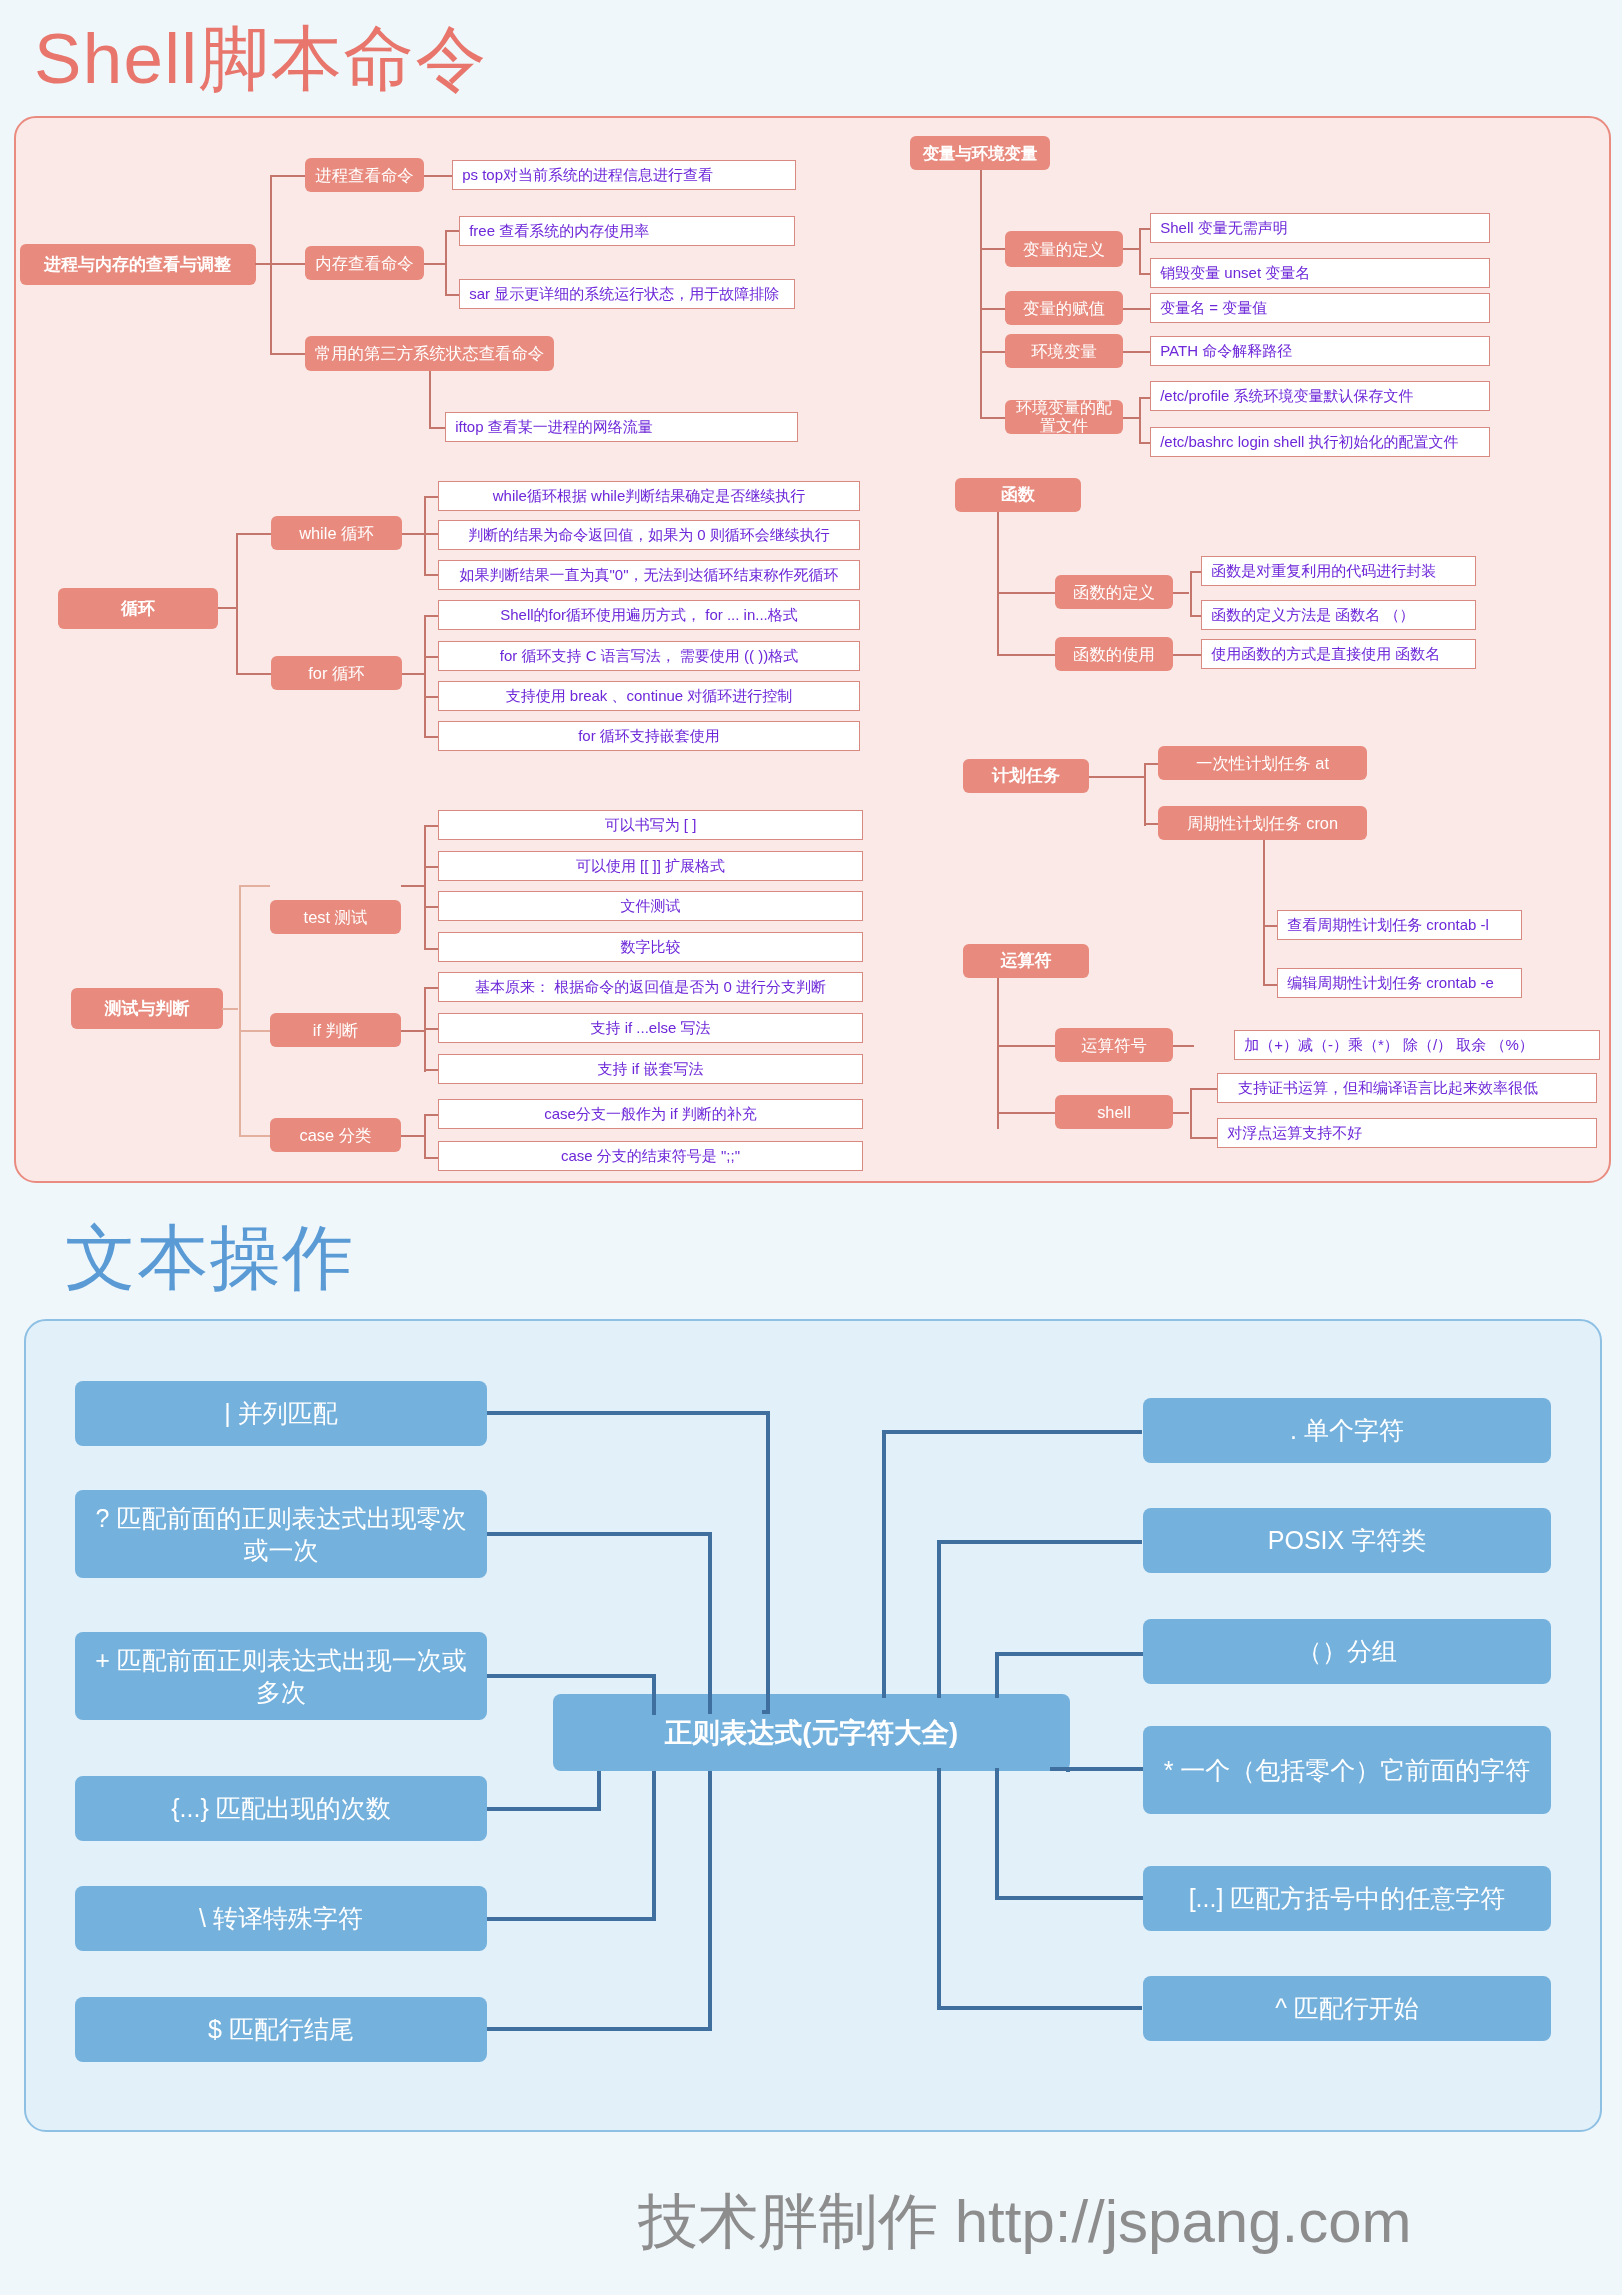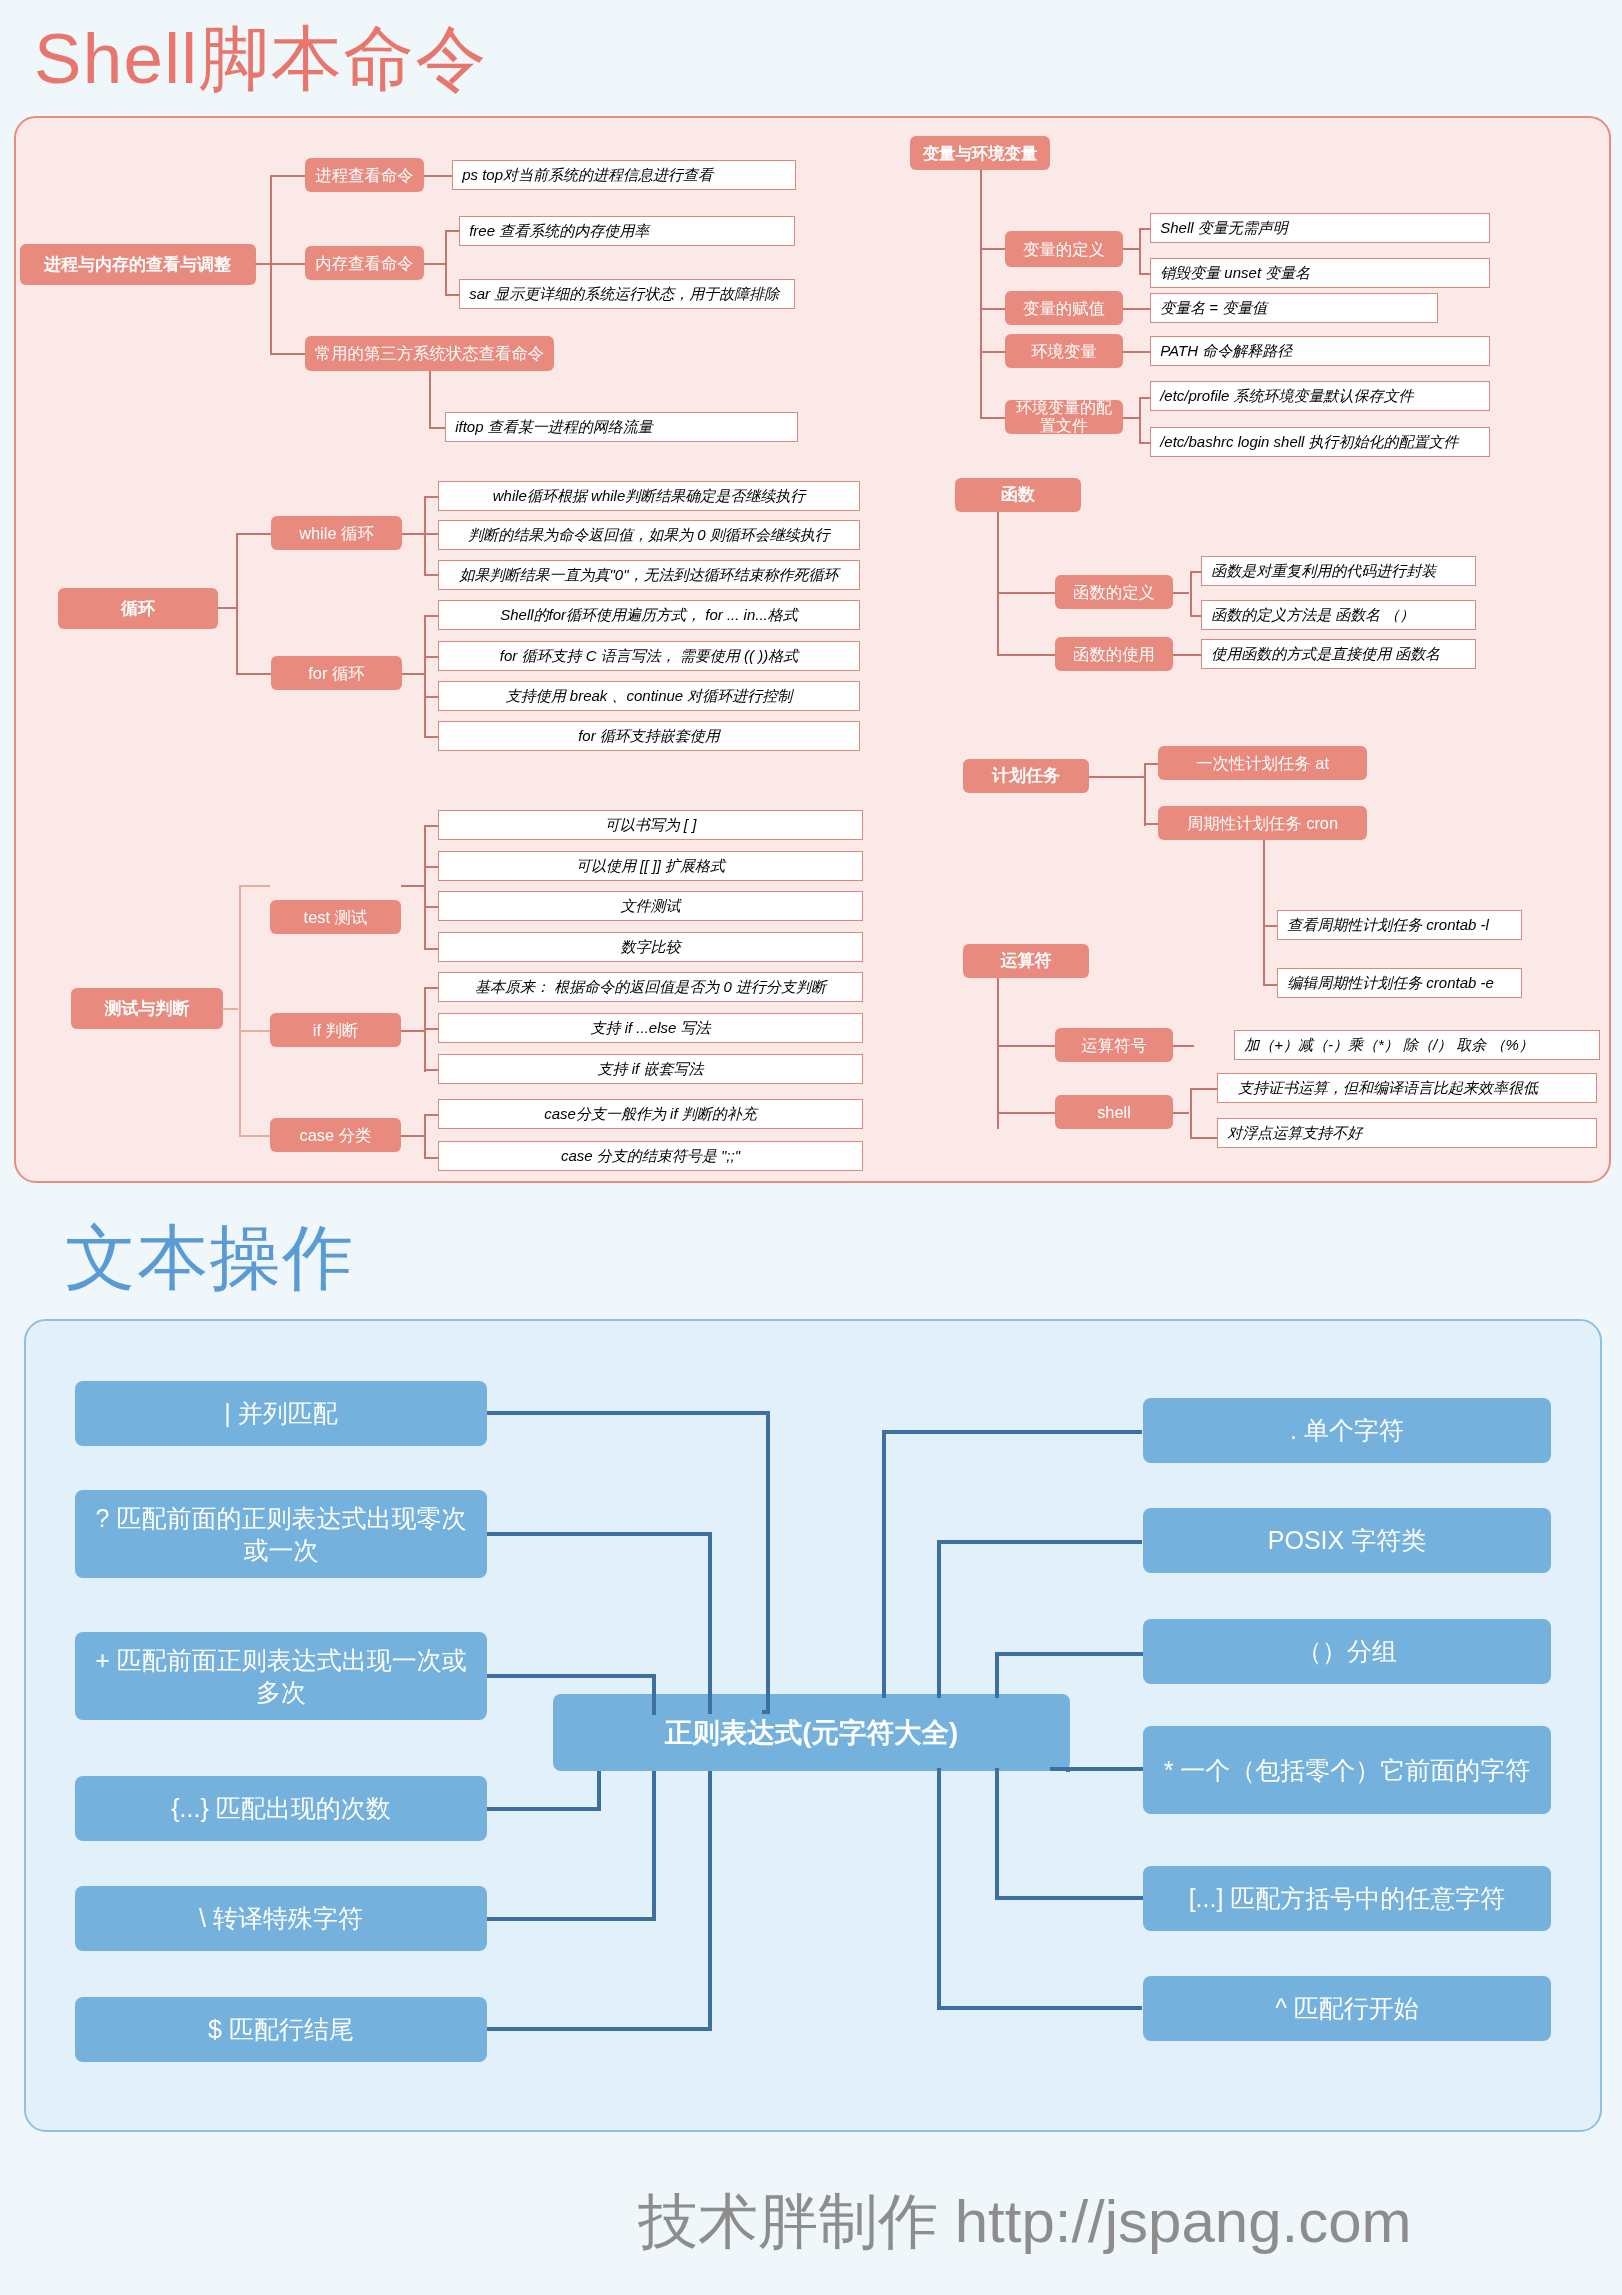--- a/index.html
+++ b/index.html
@@ -29,25 +29,24 @@
   .rnode{
     position:absolute;box-sizing:border-box;
     background:#e88a7d;color:#ffffff;border-radius:5.9px;
     display:flex;align-items:center;justify-content:center;
     text-align:center;line-height:1.15;padding:1.3px 5.2px;
     font-size:16.4px;
   }
   .rnode.bold{font-weight:bold;}
   .rleaf{
     position:absolute;box-sizing:border-box;
-    background:#ffffff;border:1.3px solid #d98a80;color:#000000;
+    background:#ffffff;border:1.3px solid #d98a80;color:#6d28d9;
     display:flex;align-items:center;
     text-align:center;line-height:1.2;padding:1.3px 9.2px;
     font-size:15px;
-    font-style:italic;
   }
   .rleaf.ctr{justify-content:center;}
   .rleaf.lft{justify-content:flex-start;}
 
   
   .rline{position:absolute;background:#c4766c;}
   .rline.h{height:2px;}
   .rline.v{width:2px;}
   .rline.pale{background:#e3b09f;}
 
@@ -175,21 +174,21 @@
 <div class="rnode" style="left:1005px;top:231px;width:118px;height:36px;">变量的定义</div>
 <div class="rline v" style="left:1139px;top:228px;height:47px;"></div>
 <div class="rline h" style="left:1123px;top:248px;width:15.7px;"></div>
 <div class="rline h" style="left:1139px;top:228px;width:11.8px;"></div>
 <div class="rline h" style="left:1139px;top:273px;width:11.8px;"></div>
 <div class="rleaf lft" style="left:1150px;top:213px;width:340px;height:30px;">Shell  变量无需声明</div>
 <div class="rleaf lft" style="left:1150px;top:258px;width:340px;height:30px;">销毁变量  unset  变量名</div>
 
 <div class="rnode" style="left:1005px;top:291px;width:118px;height:34px;">变量的赋值</div>
 <div class="rline h" style="left:1123px;top:308px;width:27.5px;"></div>
-<div class="rleaf lft" style="left:1150px;top:293px;width:288px;height:30px;">变量名  =  变量值</div>
+<div class="rleaf lft" style="left:1150px;top:293px;width:340px;height:30px;">变量名  =  变量值</div>
 
 <div class="rnode" style="left:1005px;top:334px;width:118px;height:34px;">环境变量</div>
 <div class="rline h" style="left:1123px;top:351px;width:27.5px;"></div>
 <div class="rleaf lft" style="left:1150px;top:336px;width:340px;height:30px;">PATH  命令解释路径</div>
 
 <div class="rnode" style="left:1005px;top:400px;width:118px;height:34px;font-size:16px;">环境变量的配置文件</div>
 <div class="rline v" style="left:1139px;top:397px;height:47px;"></div>
 <div class="rline h" style="left:1123px;top:417px;width:15.7px;"></div>
 <div class="rline h" style="left:1139px;top:397px;width:11.8px;"></div>
 <div class="rline h" style="left:1139px;top:442px;width:11.8px;"></div>

